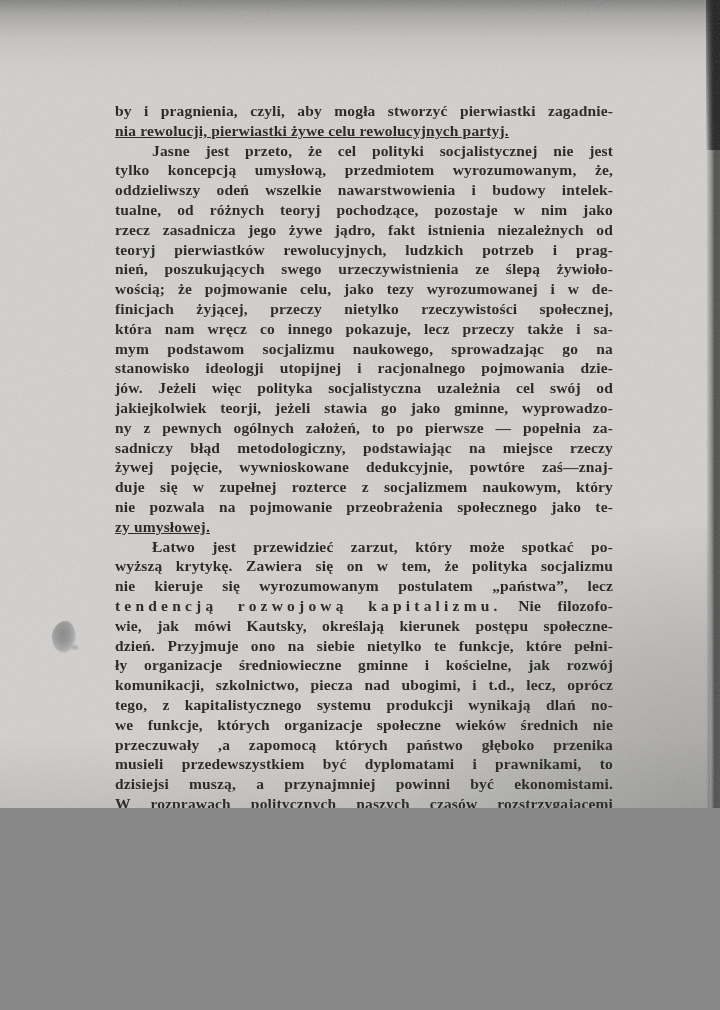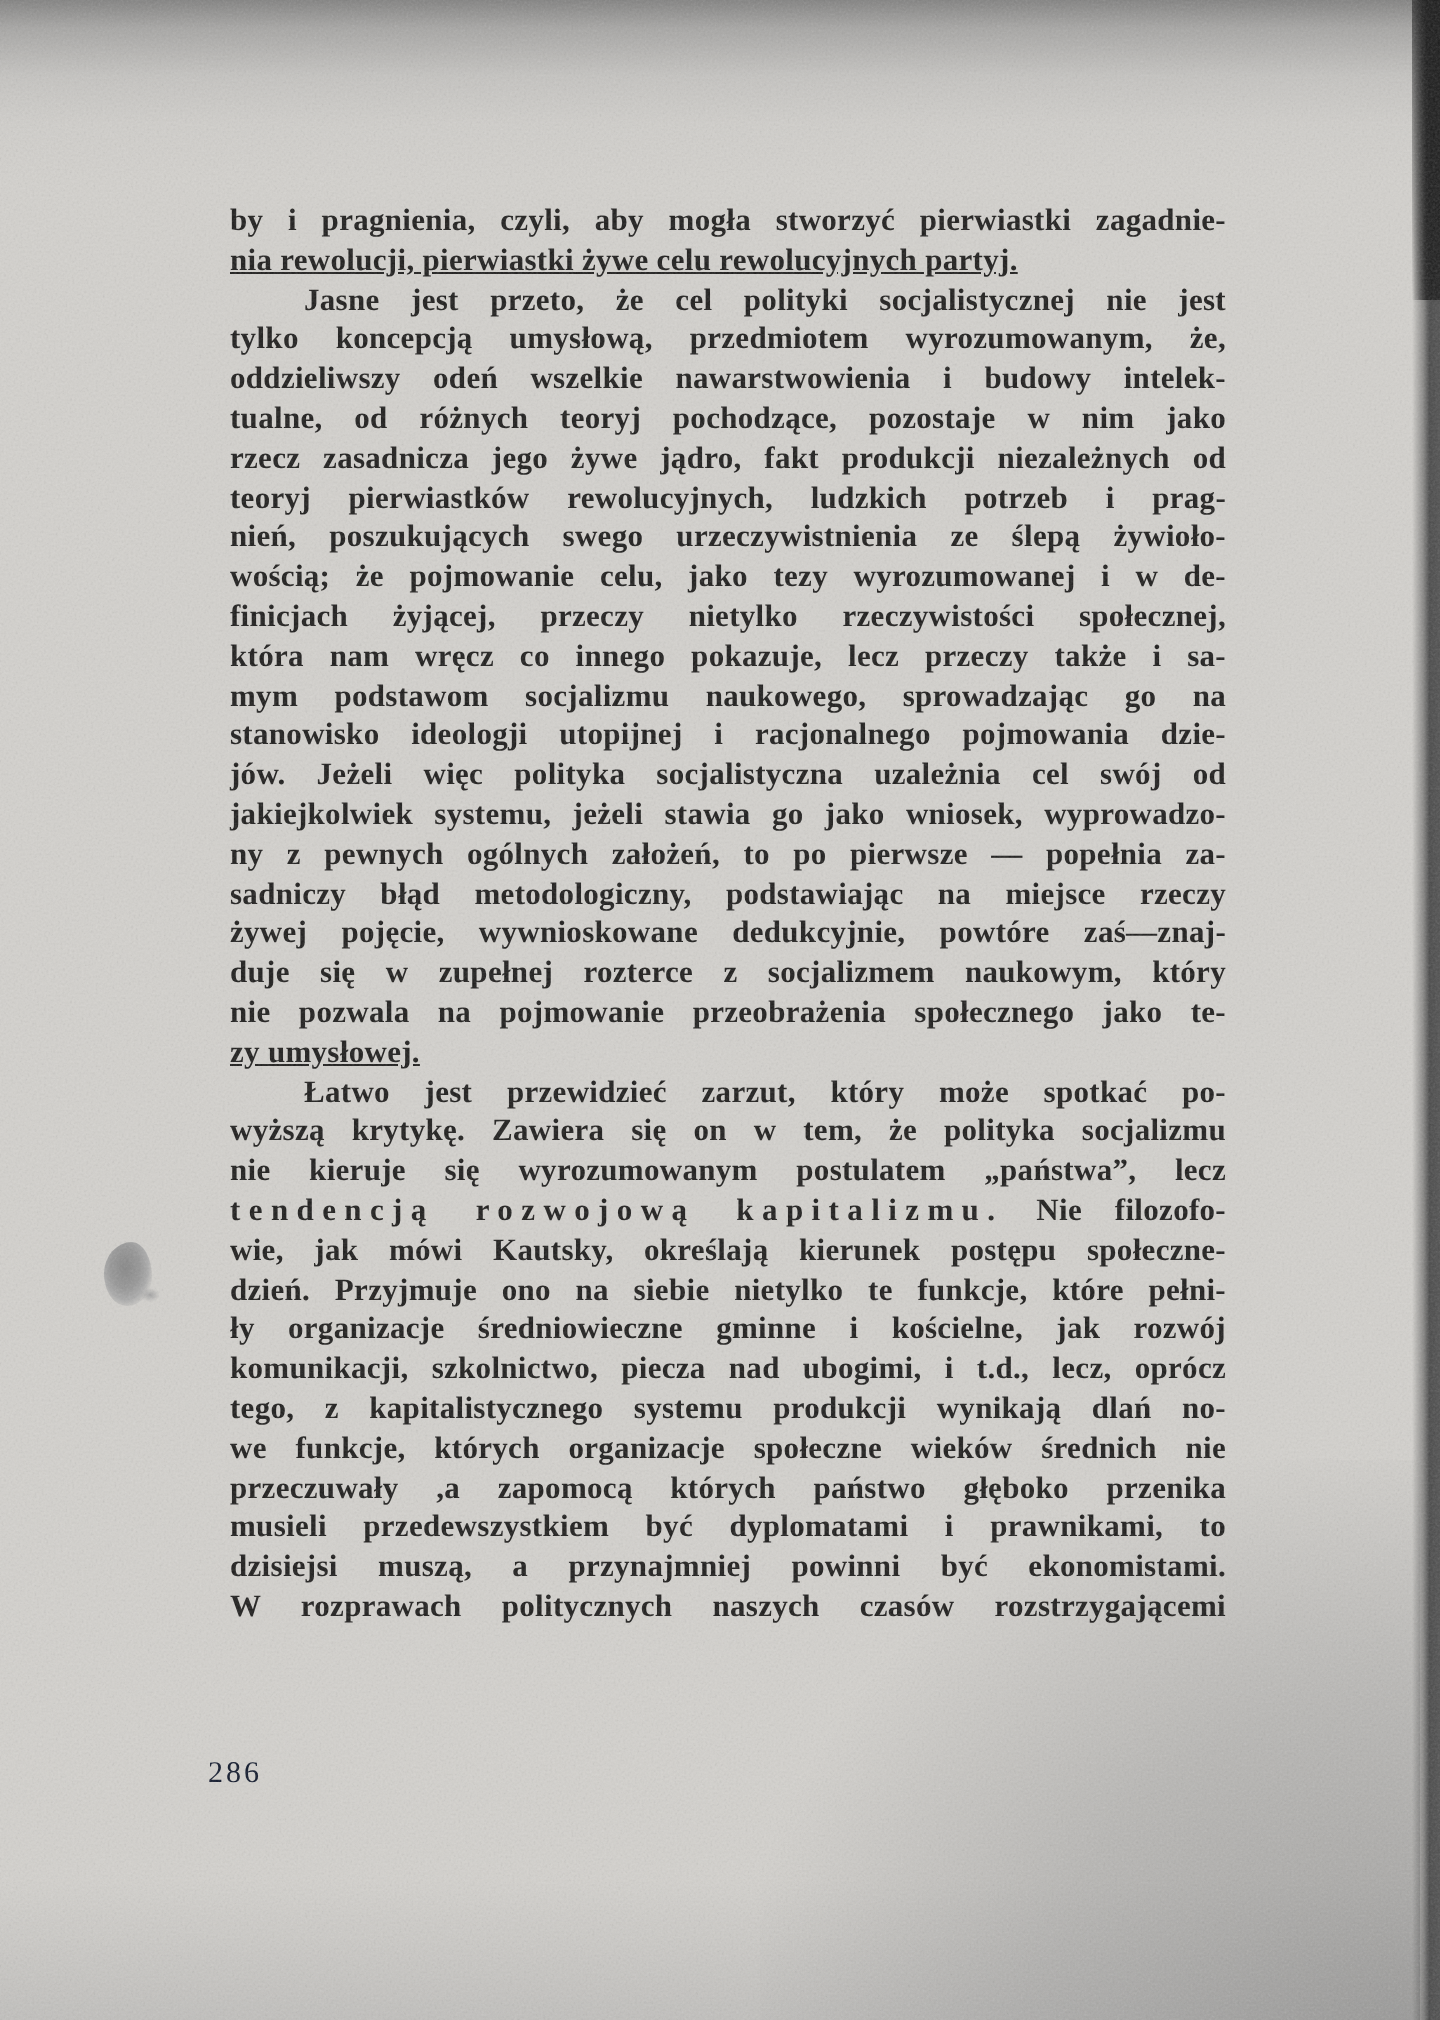--- a/index.html
+++ b/index.html
@@ -1,17 +1,17 @@
 <!DOCTYPE html>
 <html><head>
 <meta charset="utf-8">
 <style>
   html,body { margin:0; padding:0; background:#888; }
   .page {
-    position:relative; width:720px; height:1010px;
+    position:relative; width:720px; height:808px;
     background:#d3d1cd; overflow:hidden;
     font-family:"Liberation Serif", serif;
   }
   
   .shade-top {
     position:absolute; left:0; top:0; width:100%; height:90px;
     background:linear-gradient(180deg,
       rgba(110,110,110,.80) 0px,
       rgba(130,130,130,.55) 14px,
       rgba(160,160,160,.28) 38px,
@@ -82,30 +82,30 @@
   <div class="shade-corner"></div>
   <div class="edge-right"></div>
 
   <div class="textblock" id="textblock">
       <div class="line">by i pragnienia, czyli, aby mogła stworzyć pierwiastki zagadnie-</div>
       <div class="line end">nia rewolucji, pierwiastki żywe celu rewolucyjnych partyj.</div>
       <div class="line indent">Jasne jest przeto, że cel polityki socjalistycznej nie jest</div>
       <div class="line">tylko koncepcją umysłową, przedmiotem wyrozumowanym, że,</div>
       <div class="line">oddzieliwszy odeń wszelkie nawarstwowienia i budowy intelek-</div>
       <div class="line">tualne, od różnych teoryj pochodzące, pozostaje w nim jako</div>
-      <div class="line">rzecz zasadnicza jego żywe jądro, fakt produkcji niezależnych od</div>
+      <div class="line">rzecz zasadnicza jego żywe jądro, fakt istnienia niezależnych od</div>
       <div class="line">teoryj pierwiastków rewolucyjnych, ludzkich potrzeb i prag-</div>
       <div class="line">nień, poszukujących swego urzeczywistnienia ze ślepą żywioło-</div>
       <div class="line">wością; że pojmowanie celu, jako tezy wyrozumowanej i w de-</div>
       <div class="line">finicjach żyjącej, przeczy nietylko rzeczywistości społecznej,</div>
       <div class="line">która nam wręcz co innego pokazuje, lecz przeczy także i sa-</div>
       <div class="line">mym podstawom socjalizmu naukowego, sprowadzając go na</div>
       <div class="line">stanowisko ideologji utopijnej i racjonalnego pojmowania dzie-</div>
       <div class="line">jów. Jeżeli więc polityka socjalistyczna uzależnia cel swój od</div>
-      <div class="line">jakiejkolwiek systemu, jeżeli stawia go jako wniosek, wyprowadzo-</div>
+      <div class="line">jakiejkolwiek teorji, jeżeli stawia go jako gminne, wyprowadzo-</div>
       <div class="line">ny z pewnych ogólnych założeń, to po pierwsze — popełnia za-</div>
       <div class="line">sadniczy błąd metodologiczny, podstawiając na miejsce rzeczy</div>
       <div class="line">żywej pojęcie, wywnioskowane dedukcyjnie, powtóre zaś—znaj-</div>
       <div class="line">duje się w zupełnej rozterce z socjalizmem naukowym, który</div>
       <div class="line">nie pozwala na pojmowanie przeobrażenia społecznego jako te-</div>
       <div class="line end">zy umysłowej.</div>
       <div class="line indent">Łatwo jest przewidzieć zarzut, który może spotkać po-</div>
       <div class="line">wyższą krytykę. Zawiera się on w tem, że polityka socjalizmu</div>
       <div class="line">nie kieruje się wyrozumowanym postulatem „państwa”, lecz</div>
       <div class="line"><span class="sperr">tendencją rozwojową kapitalizmu.</span><span> Nie filozofo-</span></div>

